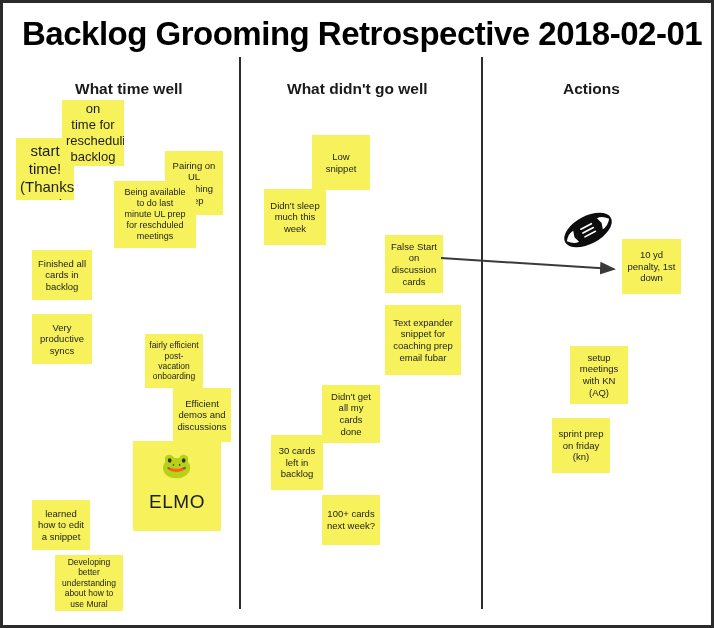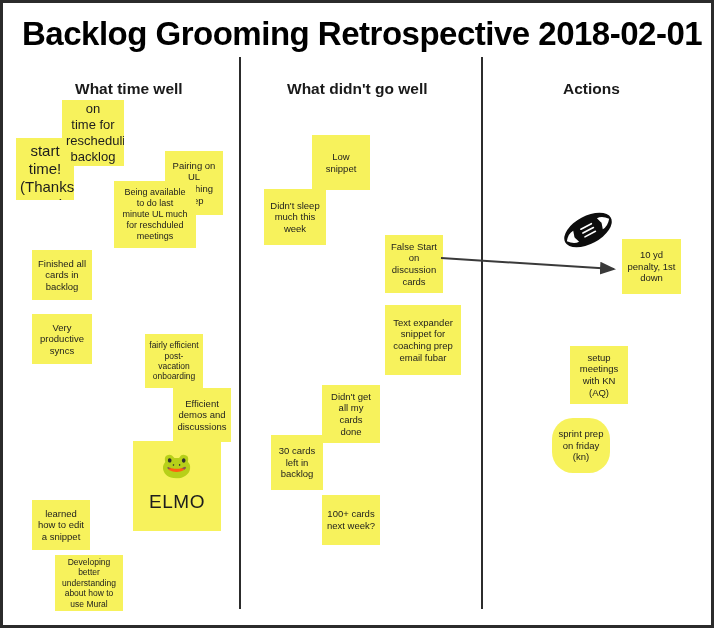--- a/index.html
+++ b/index.html
@@ -128,21 +128,21 @@
       </div>
     <div class="note" style="left:162px; top:113px; width:58px; height:64px; font-size:9.5px;margin-top:35px;">
         <span class="txt">Pairing on
 UL
 coaching
 prep</span>
       </div>
     <div class="note" style="left:111px; top:178px; width:82px; height:67px; font-size:9px;">
         <span class="txt">Being available
 to do last
-minute UL much
+minute UL prep
 for reschduled
 meetings</span>
       </div>
     <div class="note" style="left:29px; top:247px; width:60px; height:50px; font-size:9.5px;">
         <span class="txt">Finished all
 cards in
 backlog</span>
       </div>
     <div class="note" style="left:29px; top:311px; width:60px; height:50px; font-size:9.5px;">
         <span class="txt">Very
@@ -217,21 +217,21 @@
         <span class="txt">10 yd
 penalty, 1st
 down</span>
       </div>
     <div class="note" style="left:567px; top:343px; width:58px; height:58px; font-size:9.5px;">
         <span class="txt">setup
 meetings
 with KN
 (AQ)</span>
       </div>
-    <div class="note" style="left:549px; top:415px; width:58px; height:55px; font-size:9.5px;border-radius:21px;">
+    <div class="note" style="left:549px; top:415px; width:58px; height:55px; font-size:9.5px;">
         <span class="txt">sprint prep
 on friday
 (kn)</span>
       </div>
 
     <svg class="football" viewBox="0 0 120 96">
       <g transform="rotate(-28 60 48)">
         <ellipse cx="60" cy="48" rx="54" ry="29" fill="#0d0d0d"></ellipse>
         <path d="M10 48 q10 -13 22 -13 q-4 13 -4 13 q0 0 4 13 q-12 0 -22 -13 z" fill="#ffffff"></path>
         <path d="M110 48 q-10 -13 -22 -13 q4 13 4 13 q0 0 -4 13 q12 0 22 -13 z" fill="#ffffff"></path>

